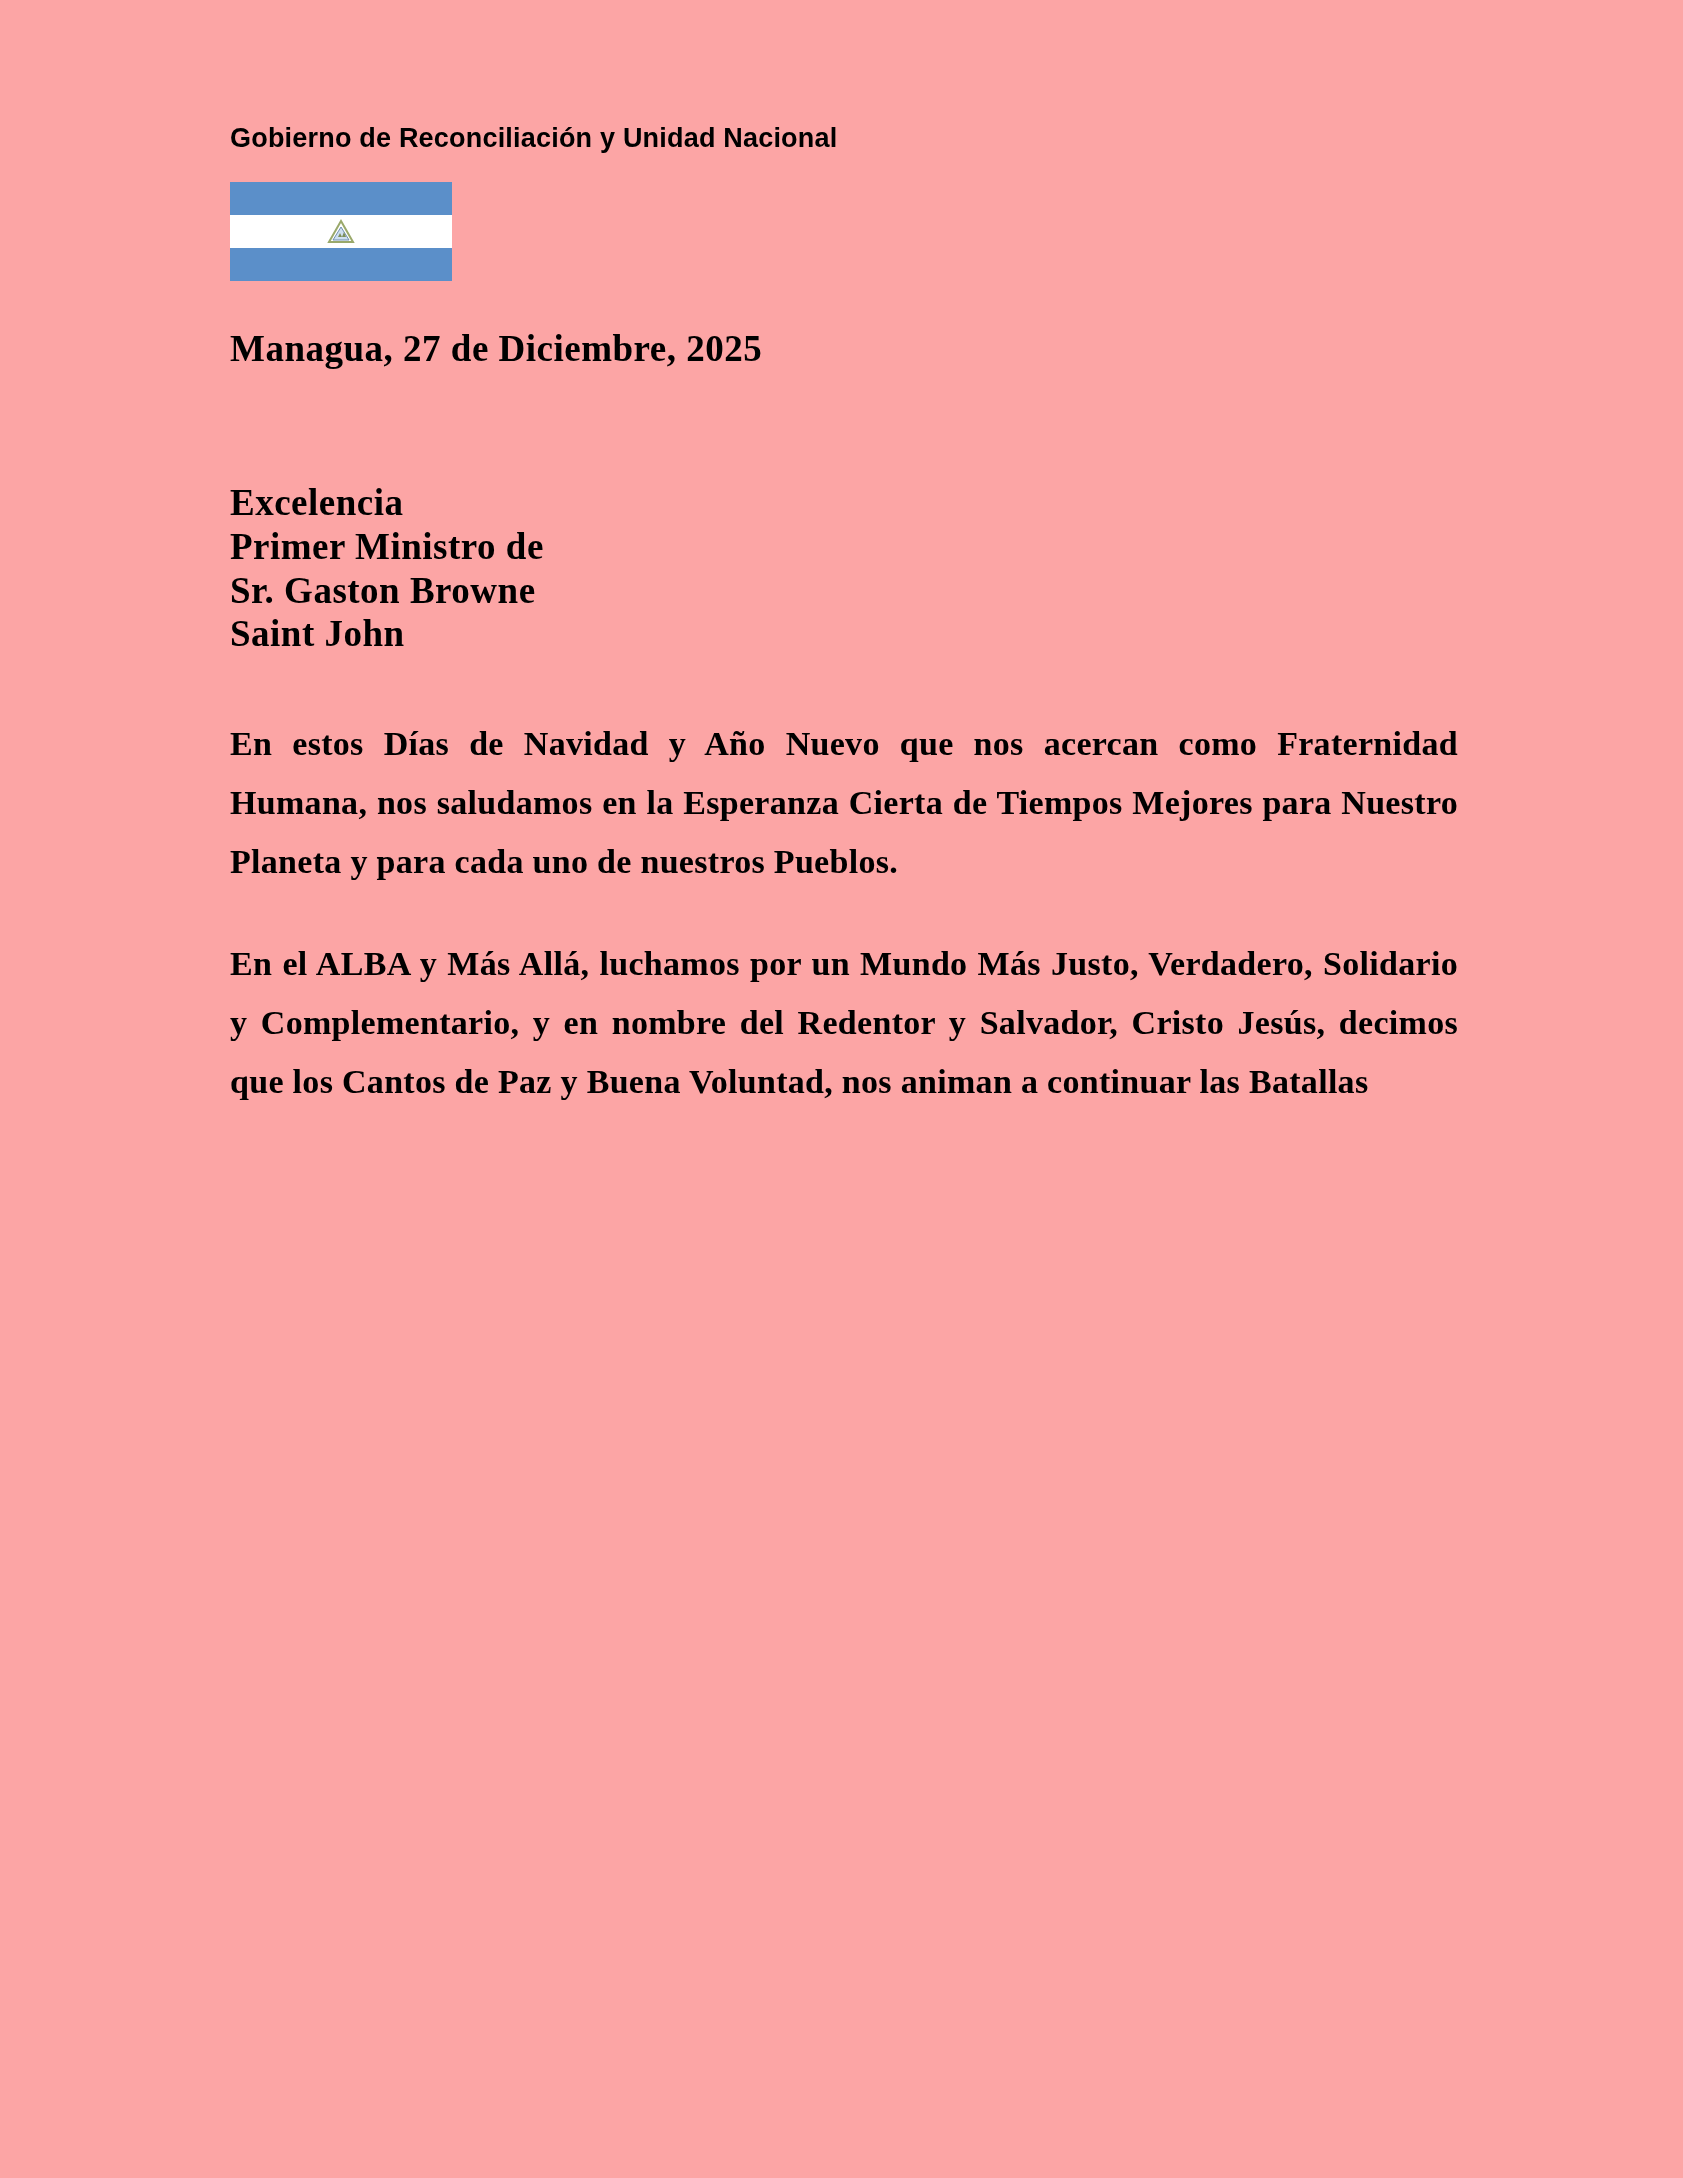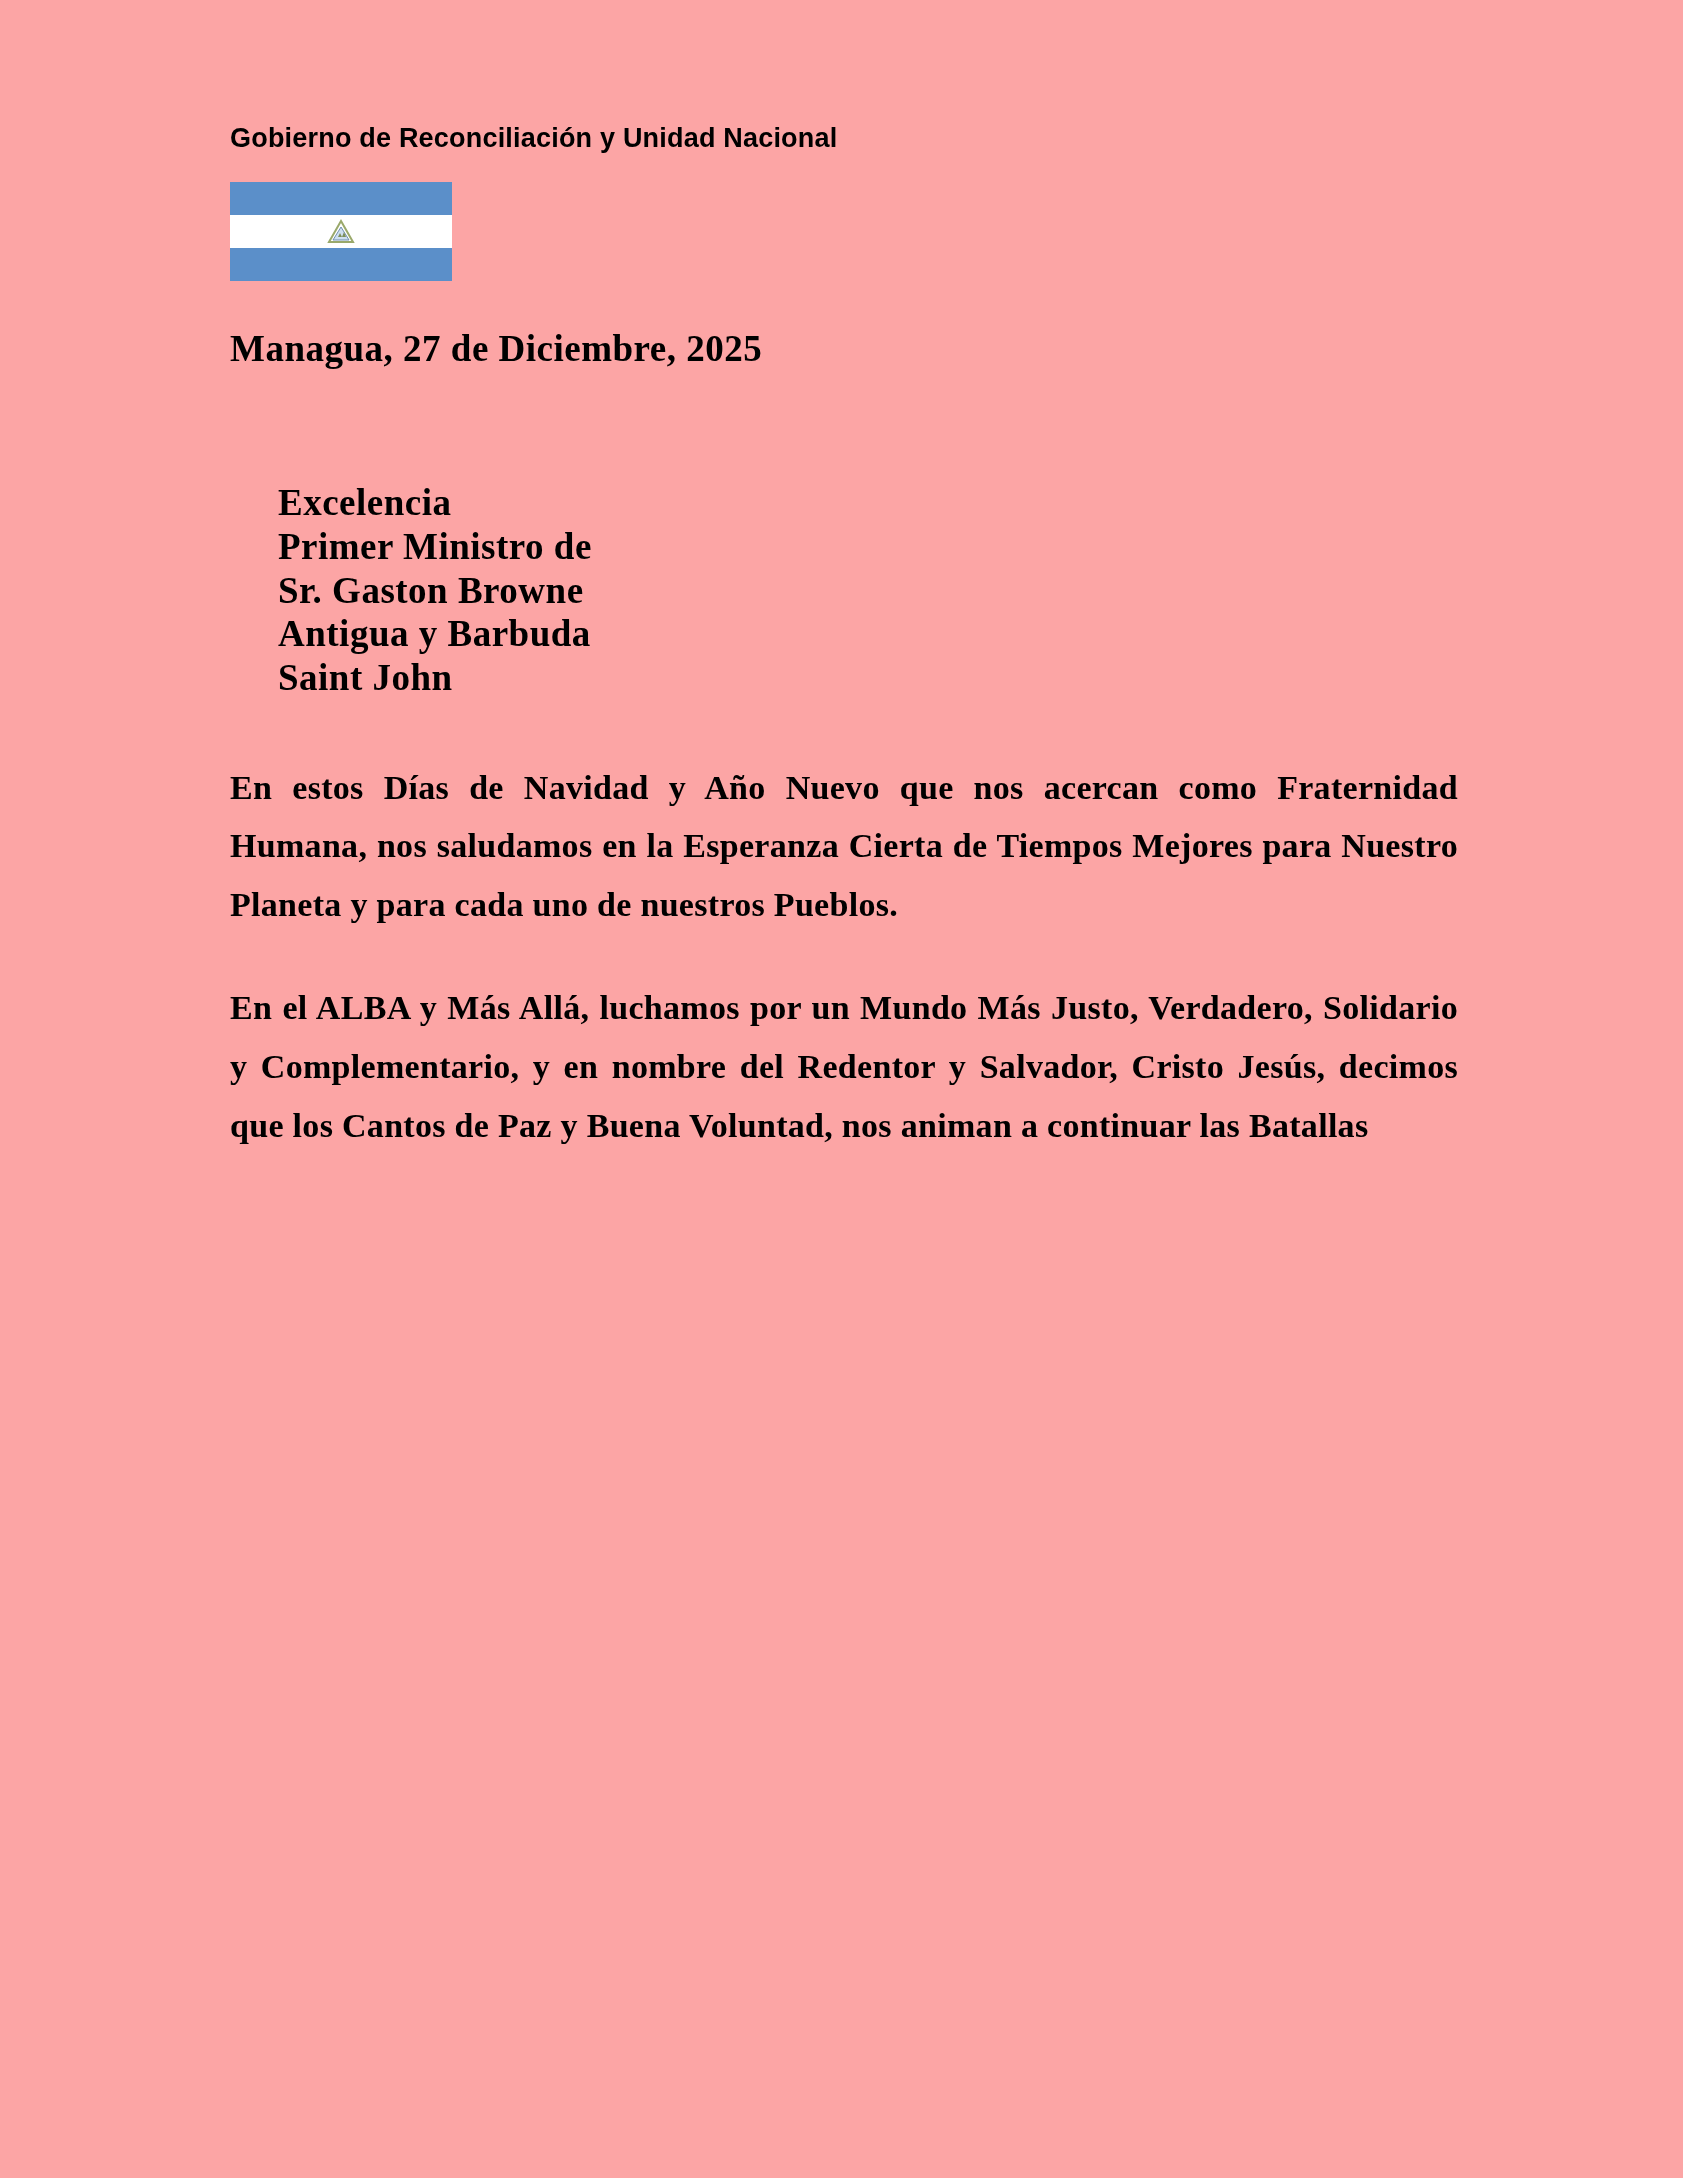--- a/index.html
+++ b/index.html
@@ -75,21 +75,20 @@
     margin-top: 46px;
     font-size: 37px;
     letter-spacing: 0.5px;
     white-space: nowrap;
   }
   .addressee {
     margin-top: 111px;
     font-size: 37px;
     line-height: 1.18;
     letter-spacing: 0.5px;
-    margin-left: 48px;
   }
   .addressee div { white-space: nowrap; }
   .salutation {
     margin-top: 89px;
     font-size: 37px;
     letter-spacing: 0.5px;
     white-space: nowrap;
   }
   .para {
     margin-top: 59px;
@@ -123,21 +122,20 @@
       <polygon points="16,19 18,14 20,19" fill="#7d8f5a"></polygon>
     </svg>
   </div>
 
   <div class="body-text date-line">Managua, 27 de Diciembre, 2025</div>
 
   <div class="body-text addressee">
     <div>Excelencia</div>
     <div>Primer Ministro de</div>
     <div>Sr. Gaston Browne</div>
-    <div>Antigua y Barbuda</div>
     <div>Saint John</div>
   </div>
 
 
   <div class="body-text para">En estos Días de Navidad y Año Nuevo que nos acercan como Fraternidad Humana, nos saludamos en la Esperanza Cierta de Tiempos Mejores para Nuestro Planeta y para cada uno de nuestros Pueblos.</div>
 
   <div class="body-text para second">En el ALBA y Más Allá, luchamos por un Mundo Más Justo, Verdadero, Solidario y Complementario, y en nombre del Redentor y Salvador, Cristo Jesús, decimos que los Cantos de Paz y Buena Voluntad, nos animan a continuar las Batallas</div>
 
 </div>
 

